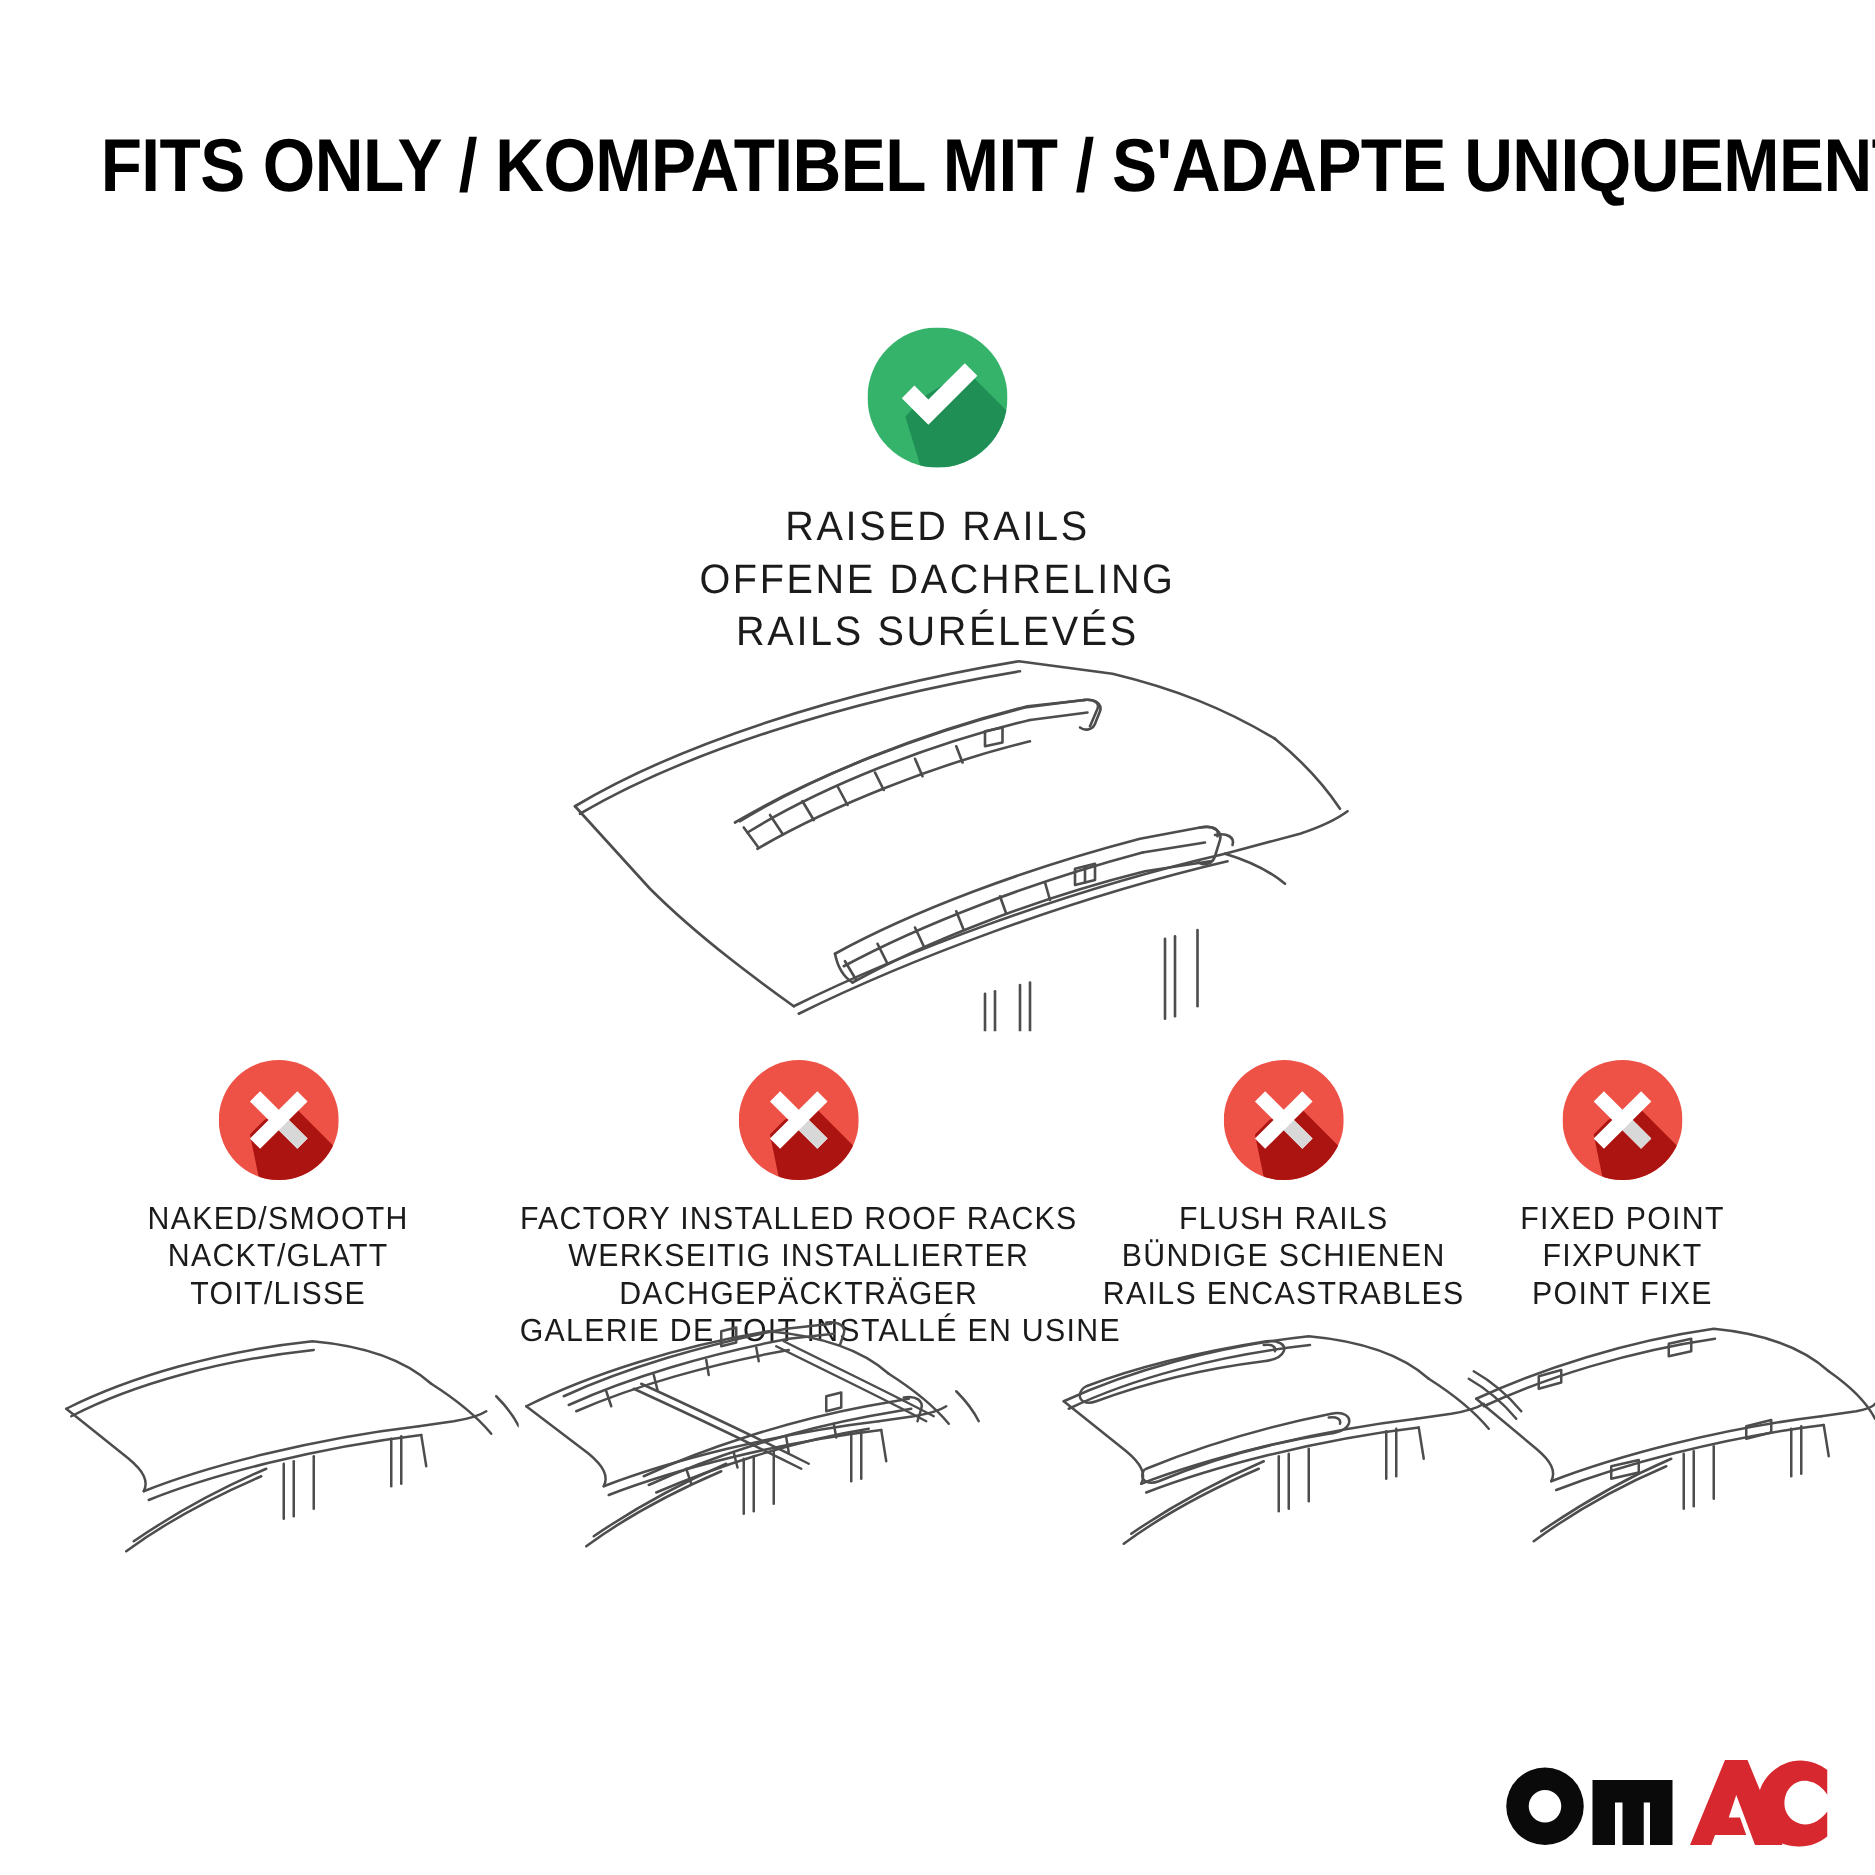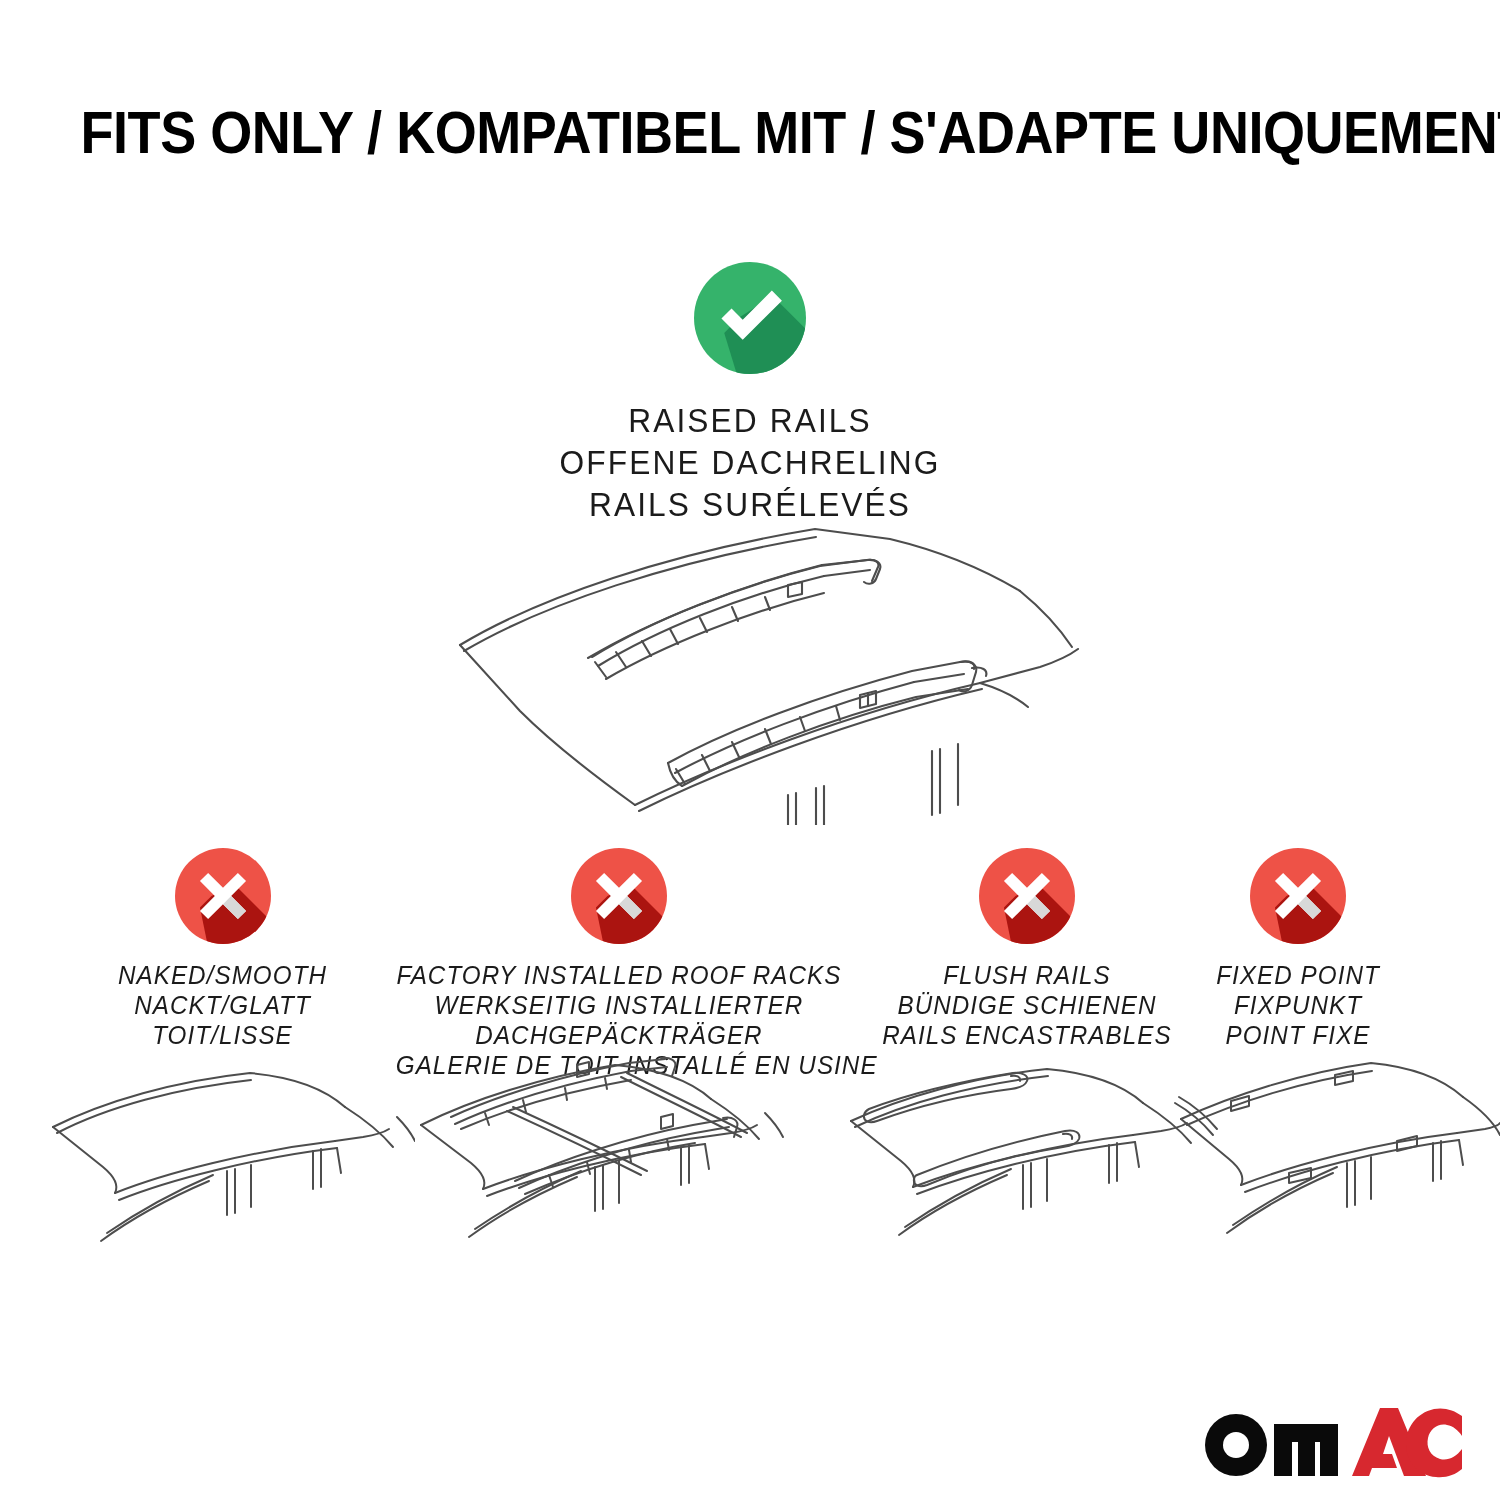--- a/index.html
+++ b/index.html
@@ -70,21 +70,20 @@
     height: 320px;
   }
 
   
   .row {
     position: absolute;
     top: 848px;
     left: 0;
     width: 1500px;
     height: 230px;
-    font-style: italic;
   }
   .col {
     position: absolute;
     top: 0;
     text-align: center;
   }
   .col-badge {
     width: 96px;
     height: 96px;
     margin: 0 auto;
@@ -94,21 +93,21 @@
     margin-top: 16px;
     font-size: 25.5px;
     line-height: 30px;
     letter-spacing: 1.1px;
     transform: scaleX(0.95);
     color: #1b1b1b;
   }
   .col-caption div { white-space: nowrap; }
 
   .c0 { left: 45px;   width: 355px; }
-  .c1 { left: 384px;  width: 470px; }
+  .c1 { left: 404px;  width: 470px; }
   .c2 { left: 862px;  width: 330px; }
   .c3 { left: 1148px; width: 300px; }
 
   
   .art-row {
     position: absolute;
     top: 1055px;
     left: 0;
     width: 1500px;
     height: 250px;

